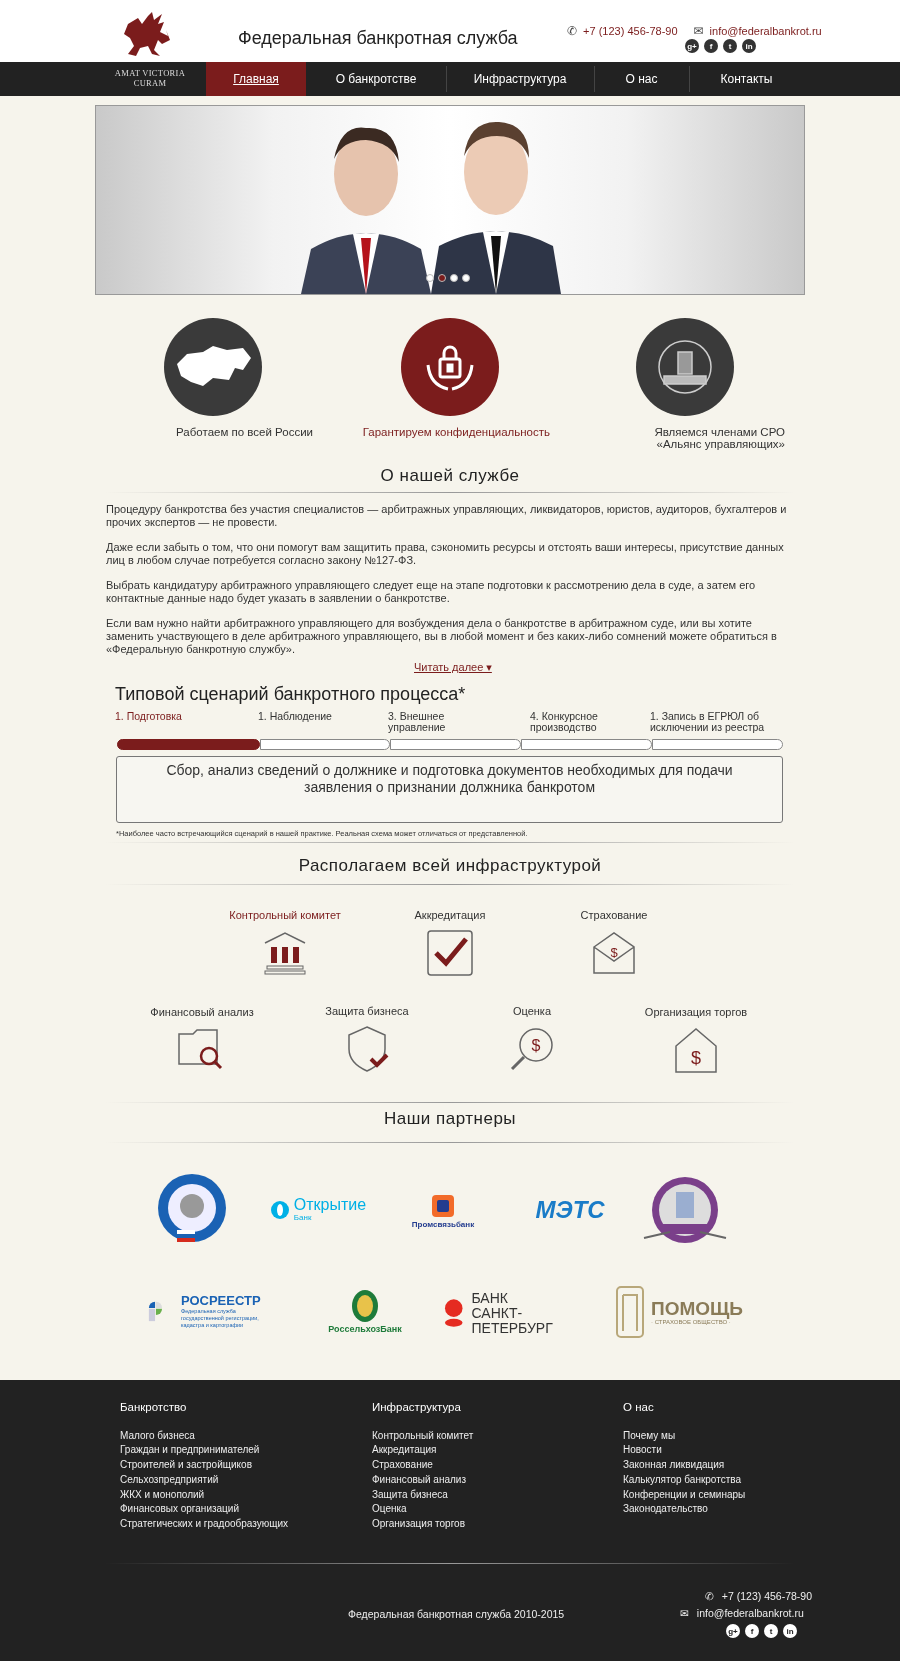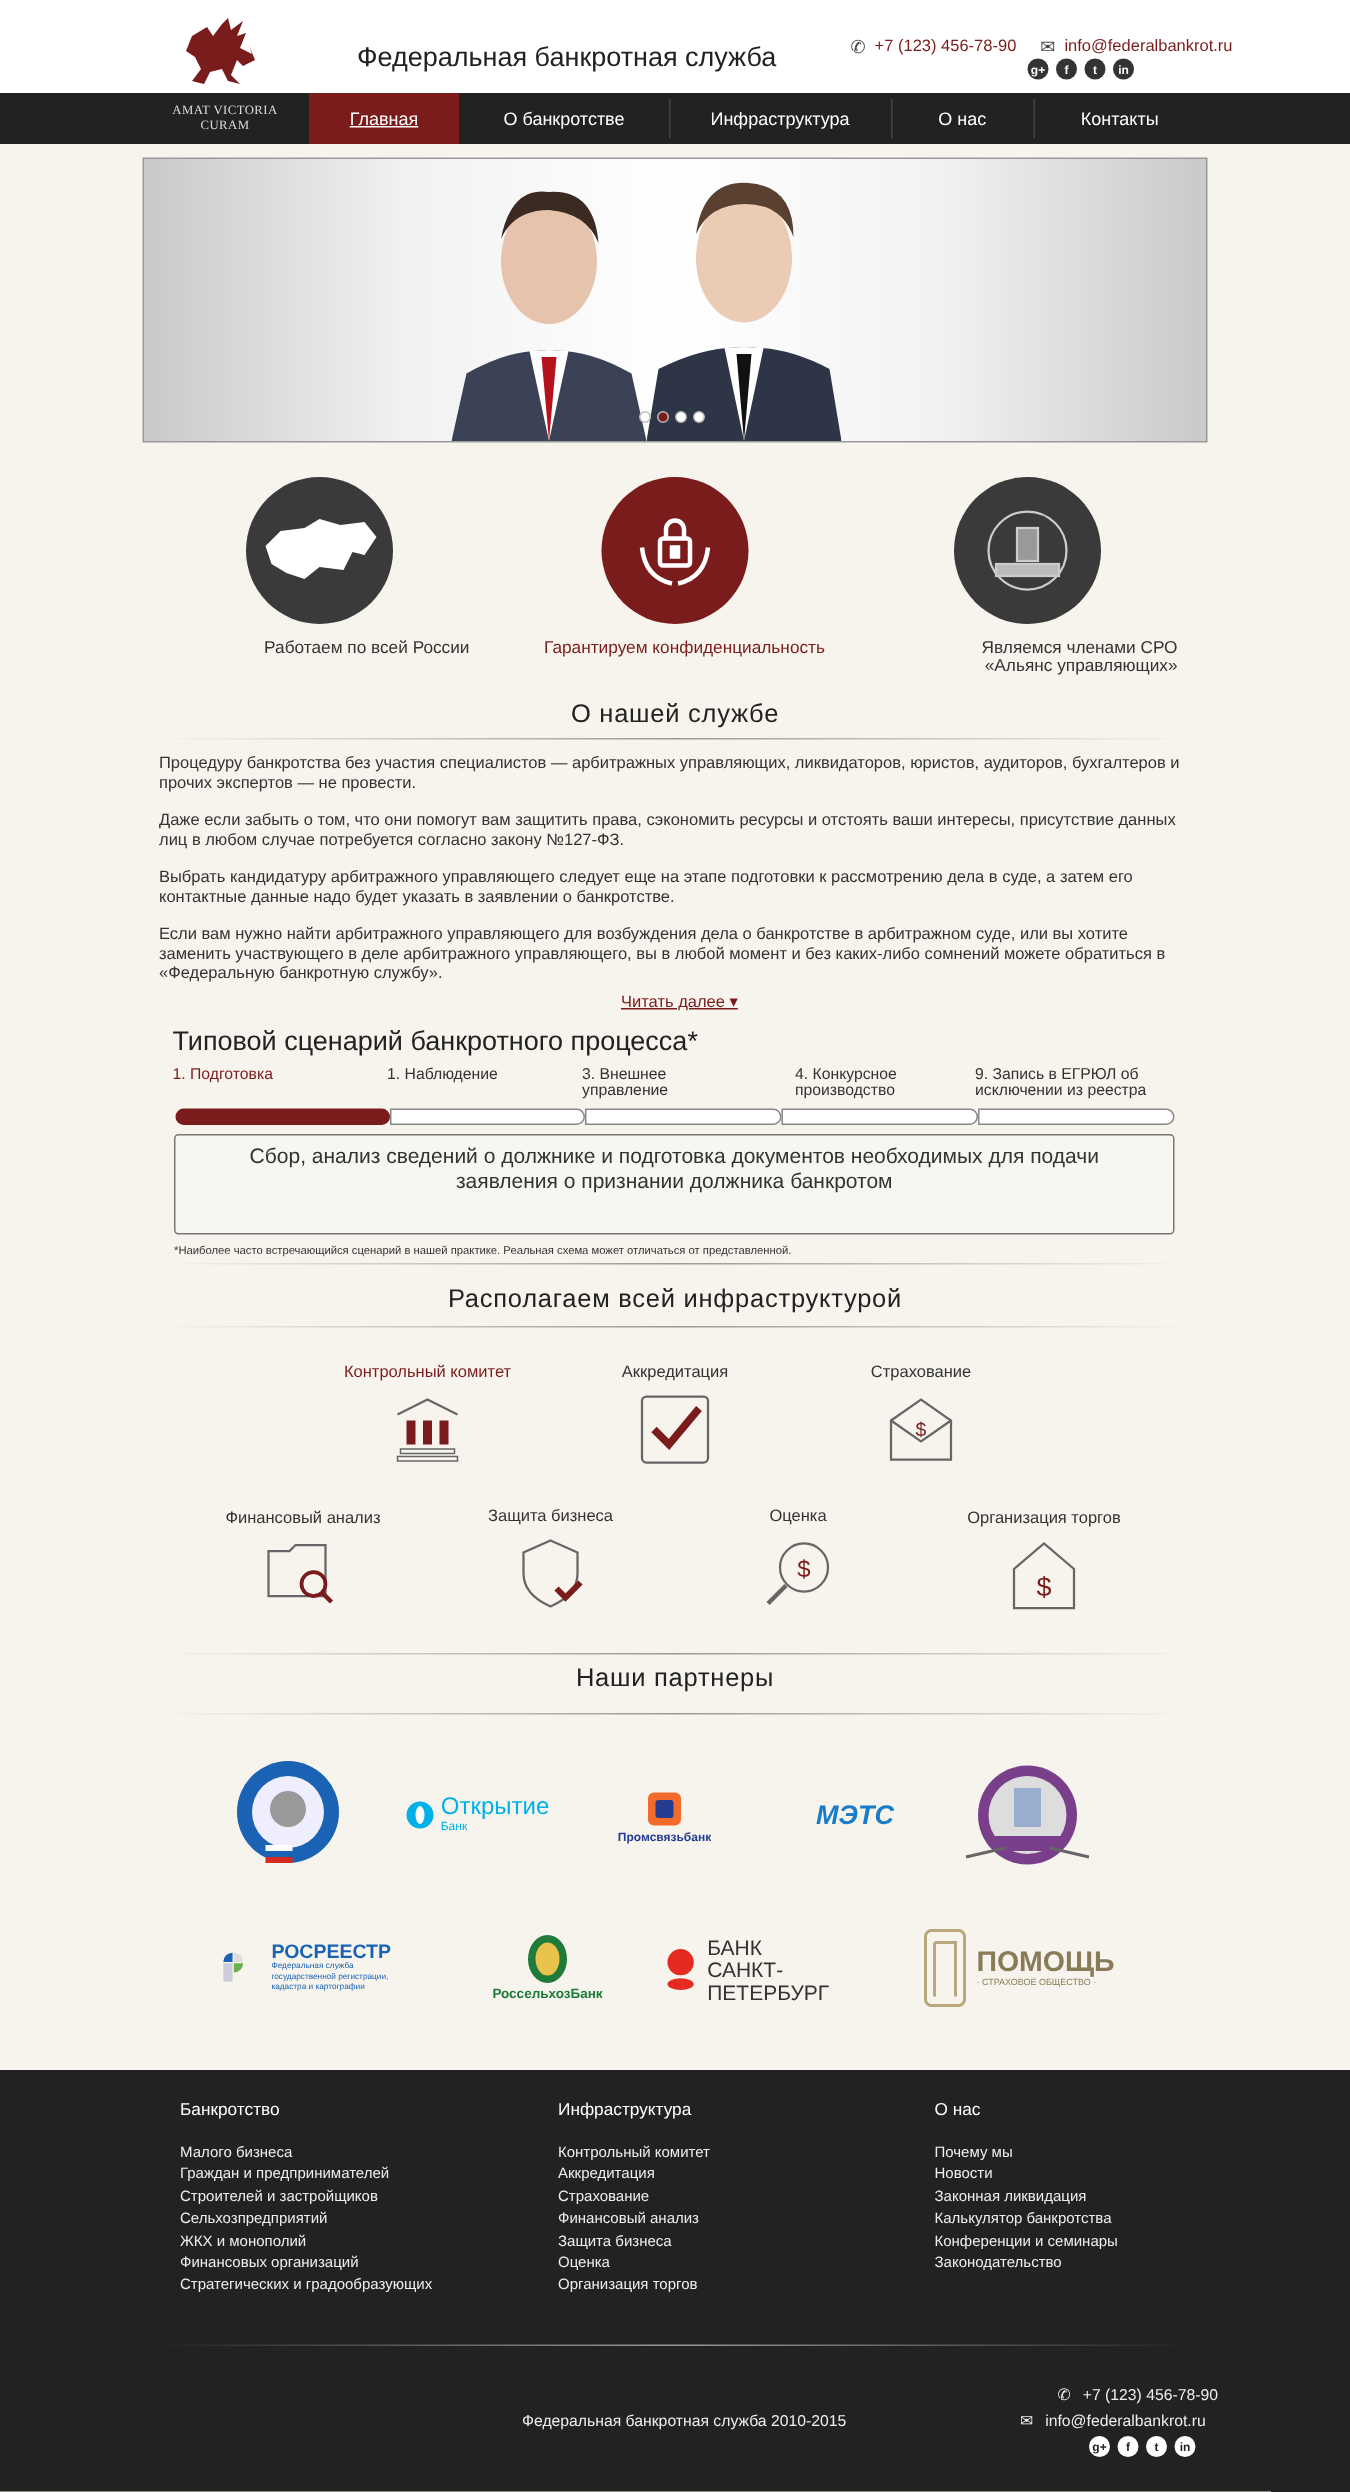--- a/index.html
+++ b/index.html
@@ -143,21 +143,21 @@
 <p class="para" style="top:541px">Даже если забыть о том, что они помогут вам защитить права, сэкономить ресурсы и отстоять ваши интересы, присутствие данных лиц в любом случае потребуется согласно закону №127-ФЗ.</p>
 <p class="para" style="top:579px">Выбрать кандидатуру арбитражного управляющего следует еще на этапе подготовки к рассмотрению дела в суде, а затем его контактные данные надо будет указать в заявлении о банкротстве.</p>
 <p class="para" style="top:617px">Если вам нужно найти арбитражного управляющего для возбуждения дела о банкротстве в арбитражном суде, или вы хотите заменить участвующего в деле арбитражного управляющего, вы в любой момент и без каких-либо сомнений можете обратиться в «Федеральную банкротную службу».</p>
 <a class="readmore">Читать далее ▾</a>
 
 <div class="proc-title">Типовой сценарий банкротного процесса*</div>
 <div class="step active" style="left:115px;width:120px">1. Подготовка</div>
 <div class="step" style="left:258px;width:120px">1. Наблюдение</div>
 <div class="step" style="left:388px;width:80px">3. Внешнее управление</div>
 <div class="step" style="left:530px;width:90px">4. Конкурсное производство</div>
-<div class="step" style="left:650px;width:130px">9. Запись в ЕГРЮЛ об исключении из реестра</div>
+<div class="step" style="left:650px;width:130px">1. Запись в ЕГРЮЛ об исключении из реестра</div>
 <div class="bar active" style="left:117px;width:143px"></div>
 <div class="bar" style="left:260px;width:130px"></div>
 <div class="bar" style="left:390px;width:131px"></div>
 <div class="bar" style="left:521px;width:131px"></div>
 <div class="bar" style="left:652px;width:131px"></div>
 <div class="descbox">Сбор, анализ сведений о должнике и подготовка документов необходимых для подачи заявления о признании должника банкротом</div>
 <div class="footnote">*Наиболее часто встречающийся сценарий в нашей практике. Реальная схема может отличаться от представленной.</div>
 <div class="hr" style="top:842px"></div>
 
 <div class="section-title" style="top:856px">Располагаем всей инфраструктурой</div>
@@ -244,21 +244,21 @@
       <div style="font-size:16px;line-height:16px">Открытие</div>
       <div style="font-size:8px">Банк</div>
     </div>
 </div>
 <div class="partner" style="left:408px;top:1192px;width:70px;height:40px;flex-direction:column">
   <div style="width:22px;height:22px;background:#f26b2a;border-radius:4px;display:flex;align-items:center;justify-content:center">
       <div style="width:12px;height:12px;background:#233c8f;border-radius:2px"></div>
     </div>
   <div style="font-size:8px;font-weight:bold;color:#233c8f;margin-top:3px">Промсвязьбанк</div>
 </div>
-<div class="partner" style="left:540px;top:1190px;width:60px;height:40px;font-size:18px;font-weight:bold;font-style:italic;color:#1a7cc8">МЭТС</div>
+<div class="partner" style="left:540px;top:1190px;width:60px;height:40px;font-size:24px;font-weight:bold;font-style:italic;color:#1a7cc8">МЭТС</div>
 <div class="partner" style="left:640px;top:1174px;width:90px;height:76px">
   <svg width="90" height="76" viewBox="0 0 90 76">
       <circle cx="45" cy="36" r="33" fill="#7a3f8a"></circle>
       <circle cx="45" cy="36" r="26" fill="#ddd"></circle>
       <rect x="36" y="18" width="18" height="26" fill="#9aaed0"></rect>
       <rect x="22" y="50" width="46" height="10" fill="#7a3f8a"></rect>
       <path d="M4 64 L30 58 M86 64 L60 58" stroke="#666" stroke-width="2"></path>
     </svg>
 </div>
 

